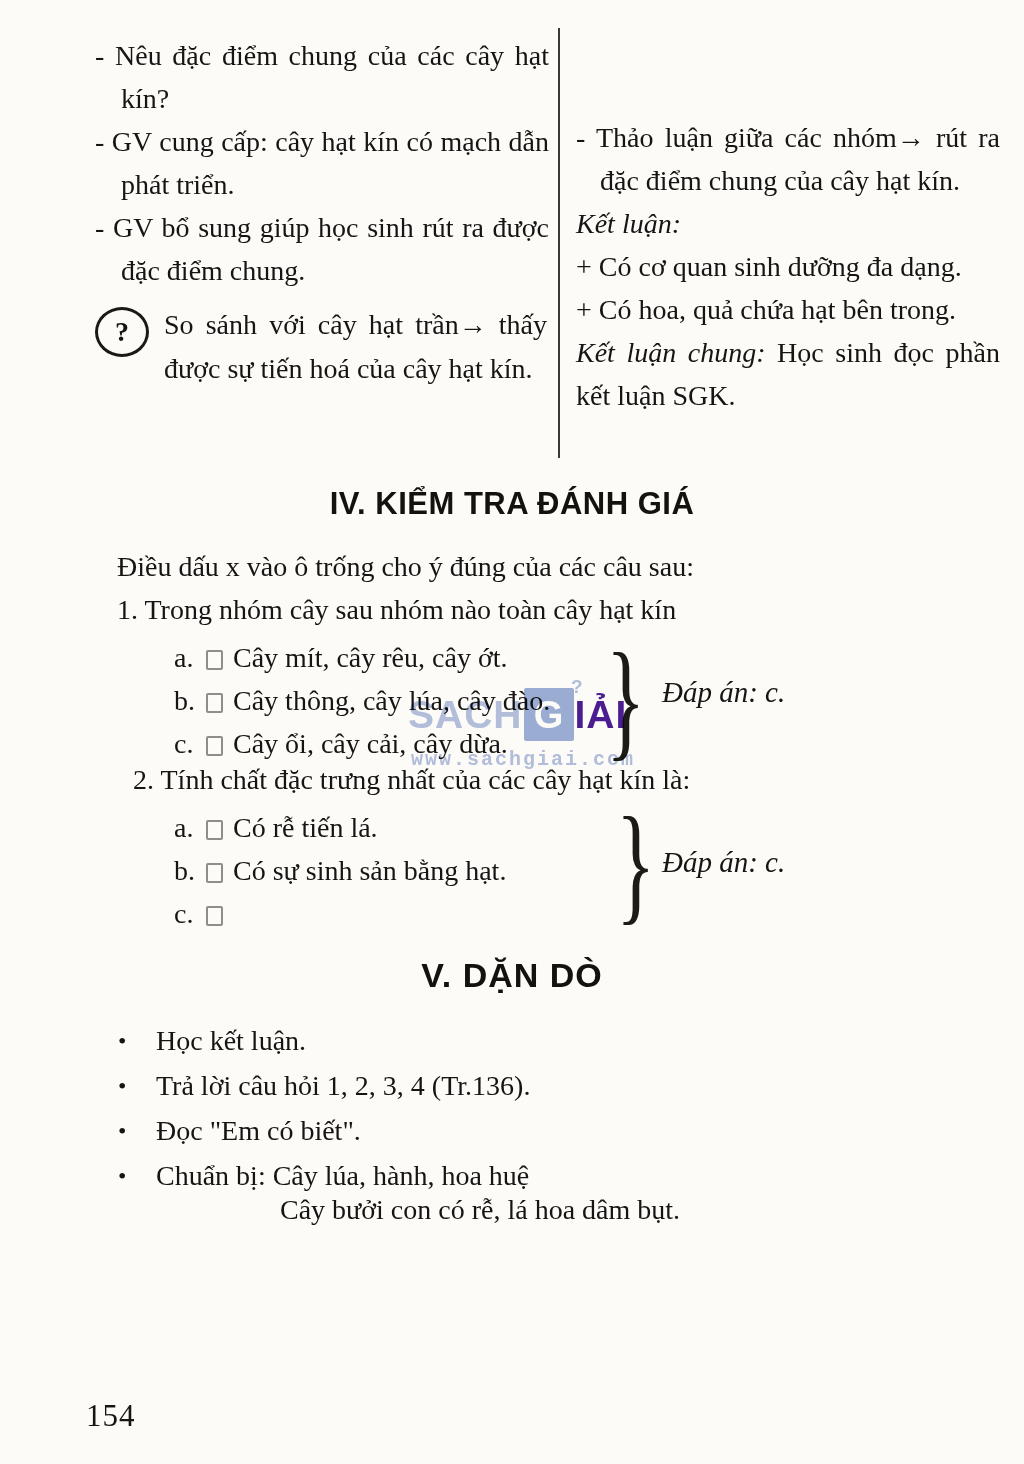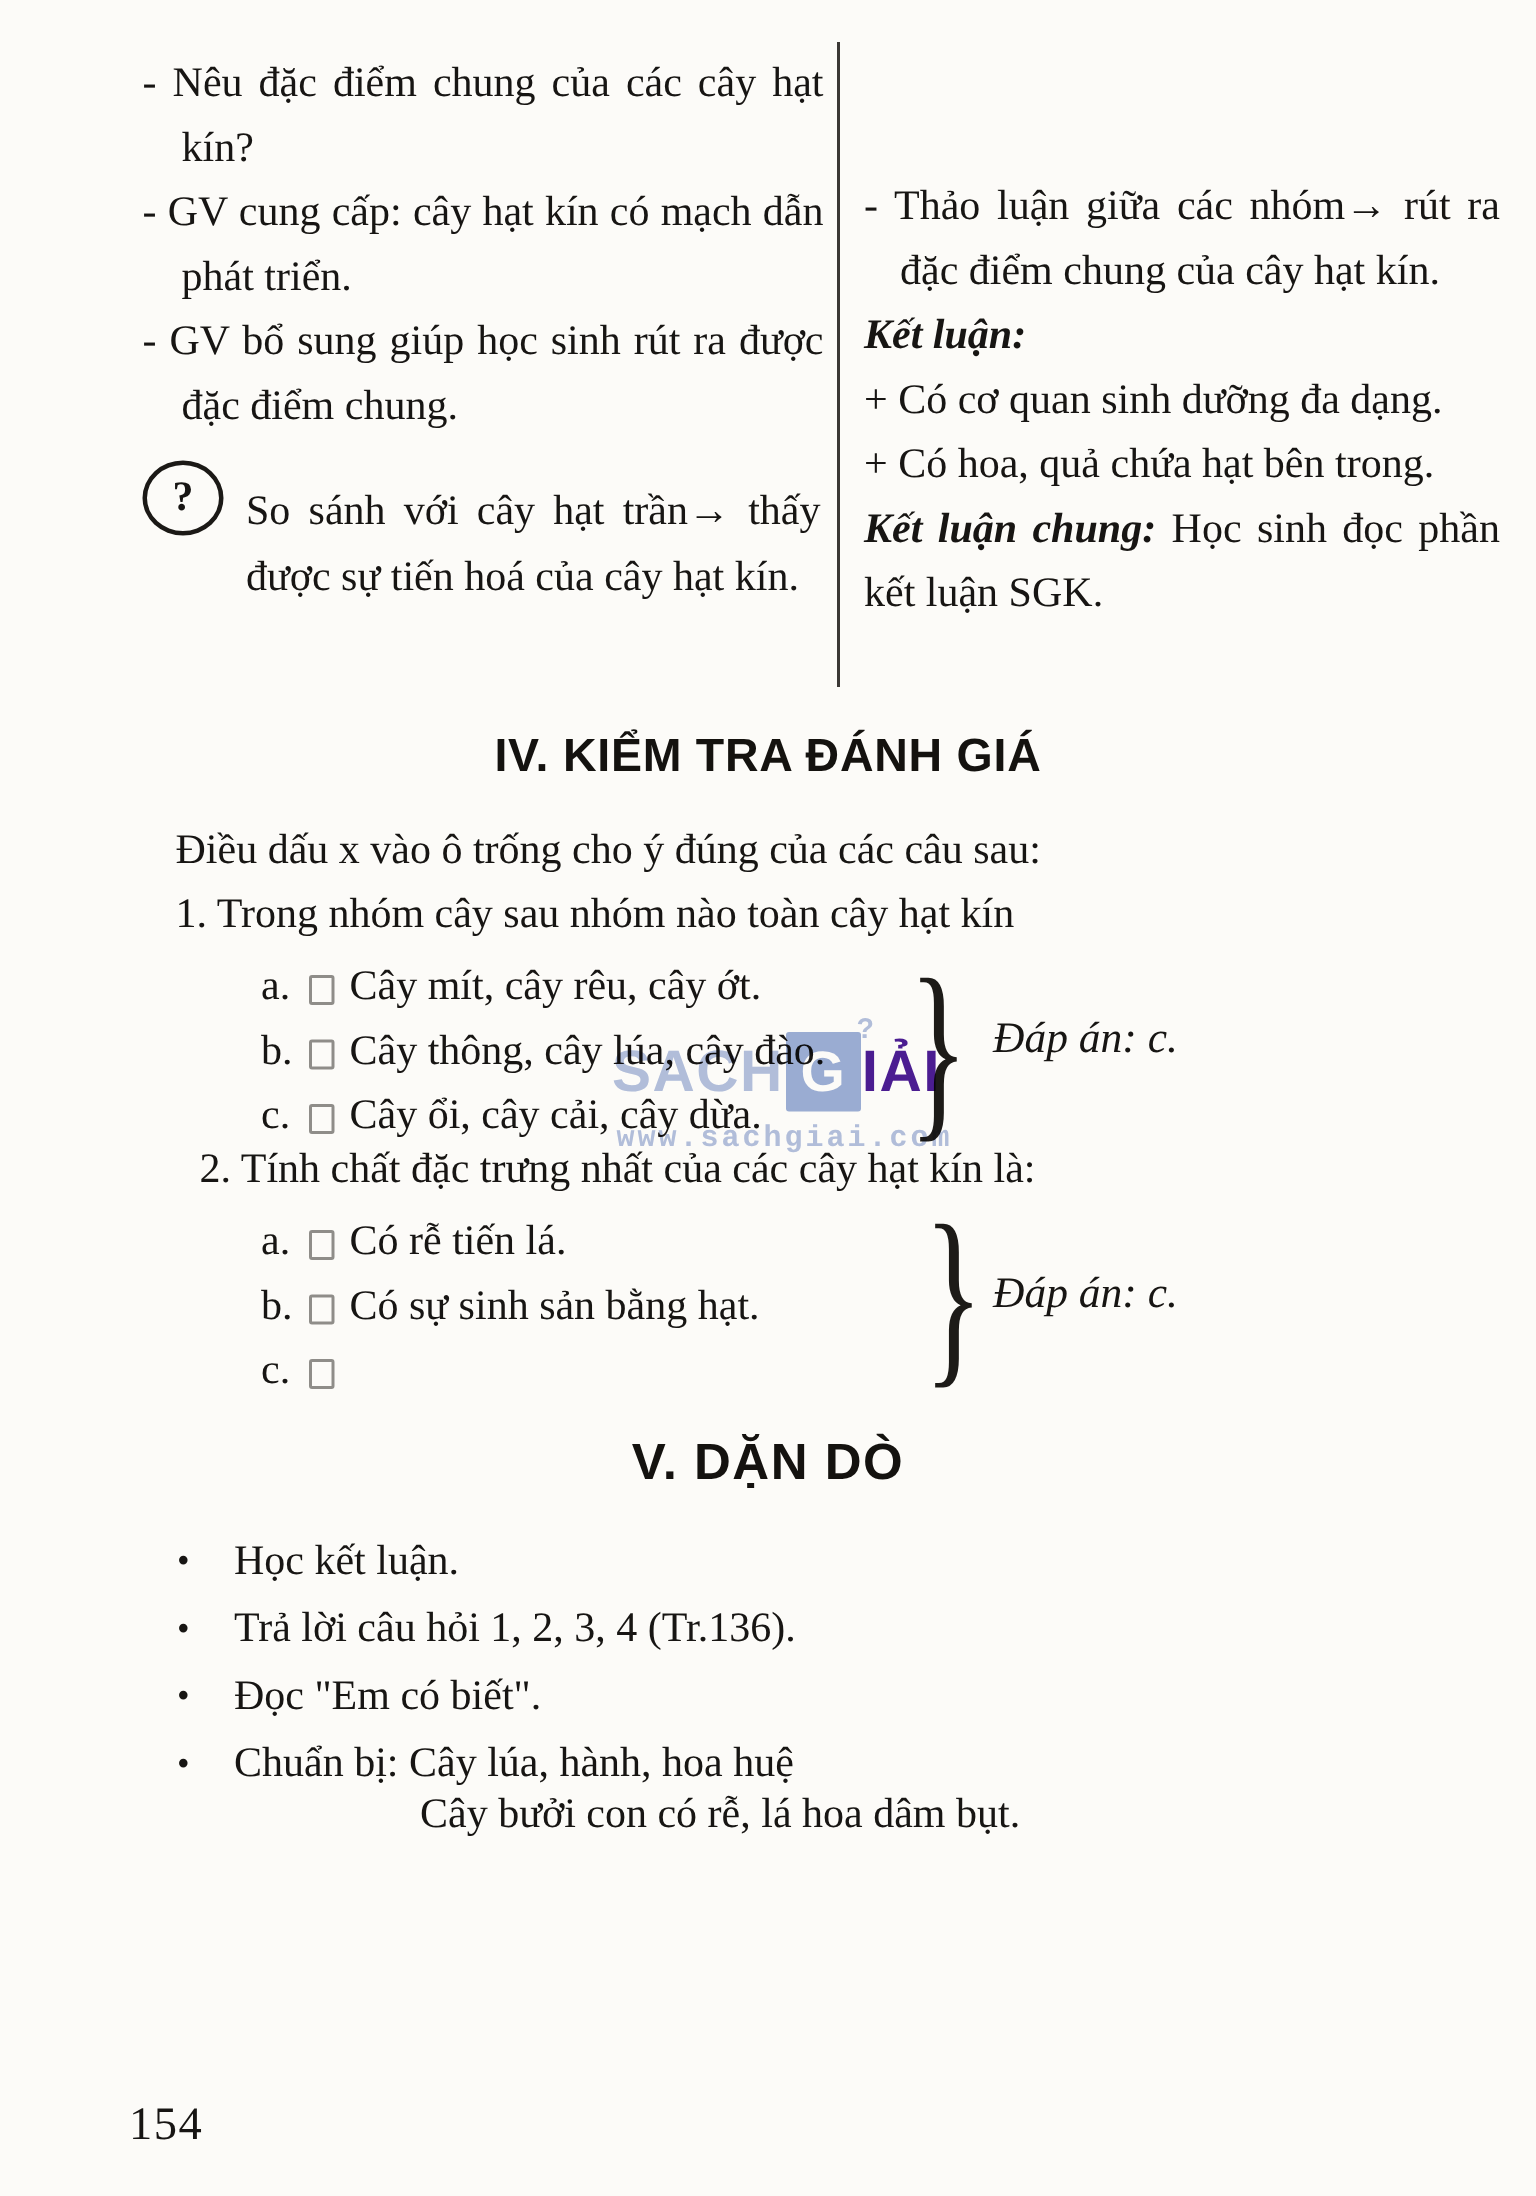--- a/index.html
+++ b/index.html
@@ -20,33 +20,33 @@
 
   .body-par {
     font-size: 28px;
     line-height: 43px;
     text-align: justify;
     padding-left: 26px;
     text-indent: -26px;
   }
   .col-right .body-par { padding-left: 24px; text-indent: -24px; }
   .plain-line { font-size: 28px; line-height: 43px; }
-  .bi { font-weight: bold; font-style: italic; }
+  .bi { font-weight: normal; font-style: italic; }
 
   .q-row { display: flex; gap: 15px; margin-top: 11px; align-items: flex-start; }
   .q-circle {
     flex: 0 0 auto;
     width: 54px; height: 50px;
     border: 3px solid #1b1916;
     border-radius: 50%;
     display: flex; align-items: center; justify-content: center;
     margin-top: 4px;
   }
   .q-circle span { font-size: 28px; font-weight: bold; line-height: 1; }
-  .q-text { font-size: 28px; line-height: 44px; text-align: justify; width: 383px; margin-top: 16px; }
+  .q-text { font-size: 28px; line-height: 44px; text-align: justify; width: 383px; }
 
   
   .sec-title {
     left: 0; width: 1024px;
     text-align: center;
     font-family: "Liberation Sans", "DejaVu Sans", sans-serif;
     font-weight: 700;
     color: #14120f;
   }
   .sec-iv { top: 486px; font-size: 31px; letter-spacing: 0.5px; }

